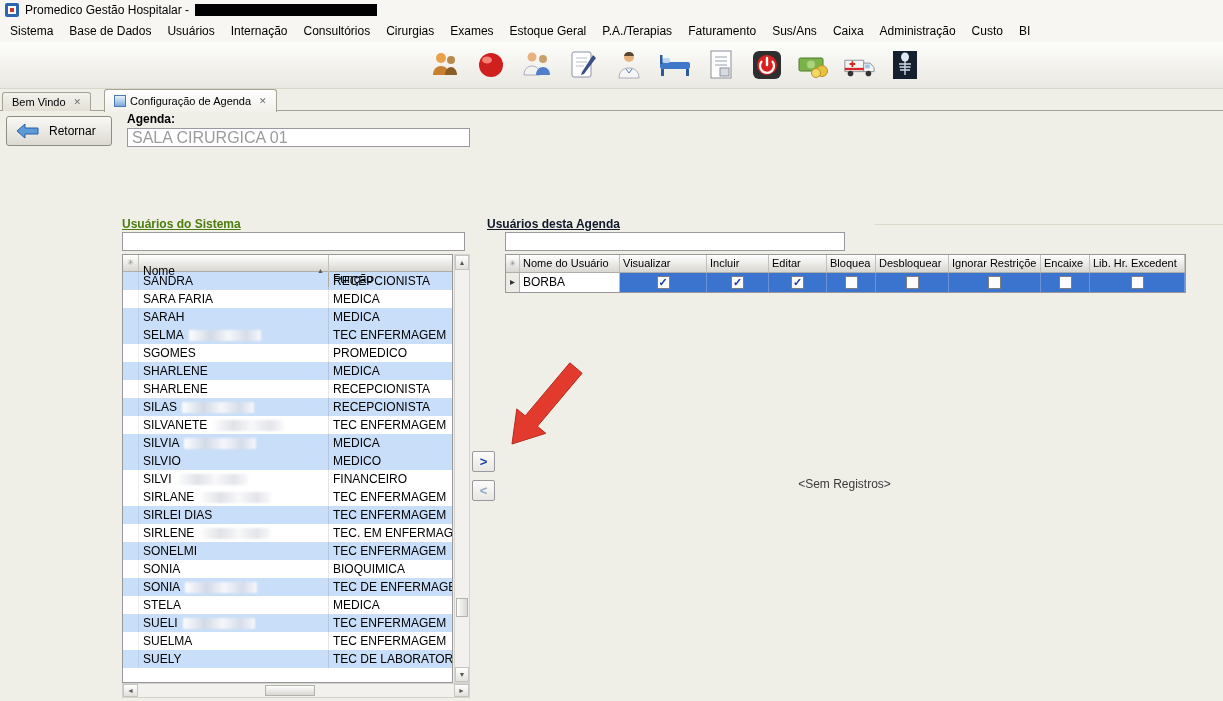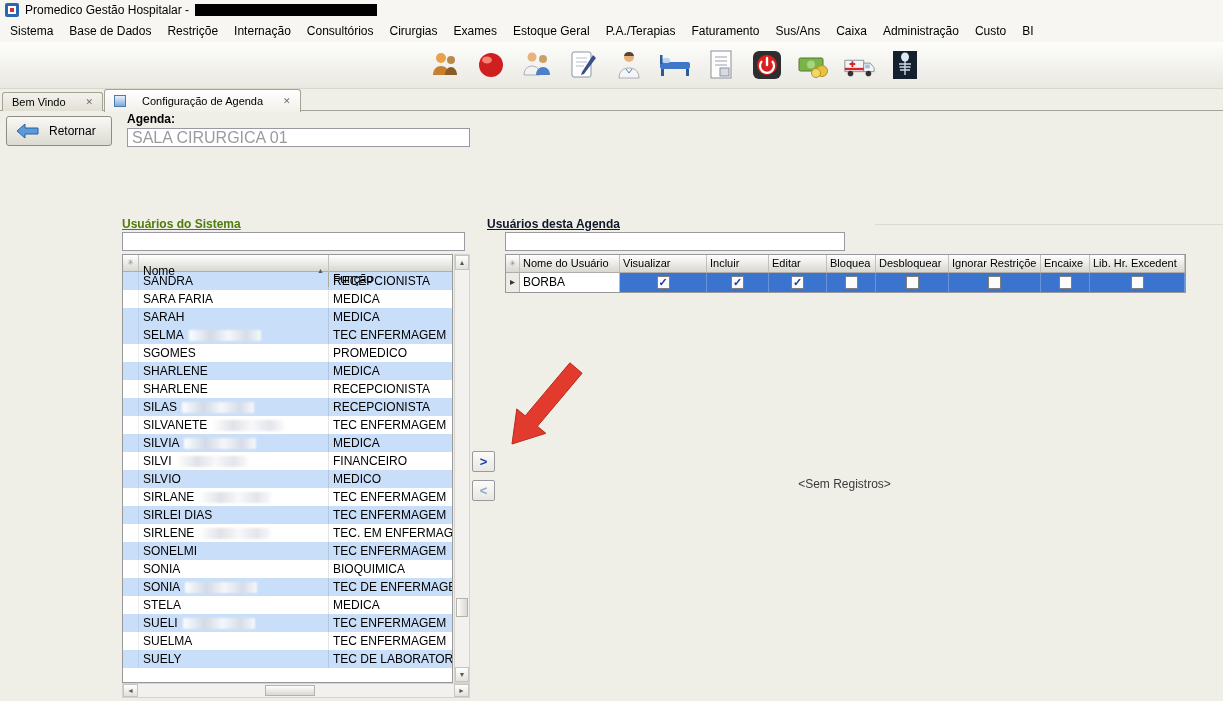--- a/index.html
+++ b/index.html
@@ -21,21 +21,21 @@
 
   
   .toolbar { position:absolute; top:42px; left:0; right:0; height:47px;
              background:linear-gradient(#fdfdfb,#e9e8e1); border-bottom:1px solid #d9d7cc; }
   .toolbar-icons { position:absolute; left:428px; top:3px; display:flex; gap:12px; align-items:center; }
   .tool-icon { width:34px; height:40px; display:flex; align-items:center; justify-content:center; }
 
   
   .tabbar { position:absolute; top:89px; left:0; right:0; height:22px; background:#efeee7;
             border-bottom:1px solid #a5a296; }
-  .tab { position:absolute; display:flex; align-items:center; gap:16px; padding:0 9px;
+  .tab { position:absolute; display:flex; align-items:center; gap:4px; padding:0 9px;
          border:1px solid #a5a296; border-bottom:none; border-radius:3px 3px 0 0;
          font-size:11px; white-space:nowrap; }
   .tab-inactive { top:3px; height:19px; left:2px; background:linear-gradient(#f3f2ec,#e2e0d6); z-index:1; }
   .tab-active { top:0; height:23px; left:104px; background:linear-gradient(#ffffff,#f1f0ea); z-index:3; }
   .tab-close { color:#6e6e6e; font-size:9px; margin-left:4px; }
   .tab-icon { width:12px; height:12px; background:linear-gradient(#e8f1fb,#7fa9da);
               border:1px solid #4a7ab0; display:inline-block; }
 
   
   .btn-return { position:absolute; left:6px; top:116px; width:106px; height:30px;
@@ -133,21 +133,21 @@
           <rect x="5" y="5" width="4" height="4" fill="#cc3333"></rect>
         </svg>
     </span>
     <span class="title-text">Promedico Gestão Hospitalar -</span>
     <span class="title-redaction"></span>
   </div>
 
   <div class="menubar">
       <div class="menu-item">Sistema</div>
       <div class="menu-item">Base de Dados</div>
-      <div class="menu-item">Restriçõe</div>
+      <div class="menu-item">Usuários</div>
       <div class="menu-item">Internação</div>
       <div class="menu-item">Consultórios</div>
       <div class="menu-item">Cirurgias</div>
       <div class="menu-item">Exames</div>
       <div class="menu-item">Estoque Geral</div>
       <div class="menu-item">P.A./Terapias</div>
       <div class="menu-item">Faturamento</div>
       <div class="menu-item">Sus/Ans</div>
       <div class="menu-item">Caixa</div>
       <div class="menu-item">Administração</div>
@@ -358,34 +358,34 @@
           <div class="lgr-role">TEC ENFERMAGEM</div>
         </div>
         <div class="lg-row hl">
           <div class="lgr-sel"></div>
           <div class="lgr-name">
             <span>SILVIA</span>
             <span class="redacted"></span>
           </div>
           <div class="lgr-role">MEDICA</div>
         </div>
+        <div class="lg-row hl">
+          <div class="lgr-sel"></div>
+          <div class="lgr-name">
+            <span>SILVIO</span>
+          </div>
+          <div class="lgr-role">MEDICO</div>
+        </div>
         <div class="lg-row">
           <div class="lgr-sel"></div>
           <div class="lgr-name">
             <span>SILVI</span>
             <span class="redacted"></span>
           </div>
           <div class="lgr-role">FINANCEIRO</div>
-        </div>
-        <div class="lg-row hl">
-          <div class="lgr-sel"></div>
-          <div class="lgr-name">
-            <span>SILVIO</span>
-          </div>
-          <div class="lgr-role">MEDICO</div>
         </div>
         <div class="lg-row">
           <div class="lgr-sel"></div>
           <div class="lgr-name">
             <span>SIRLANE</span>
             <span class="redacted"></span>
           </div>
           <div class="lgr-role">TEC ENFERMAGEM</div>
         </div>
         <div class="lg-row hl">

